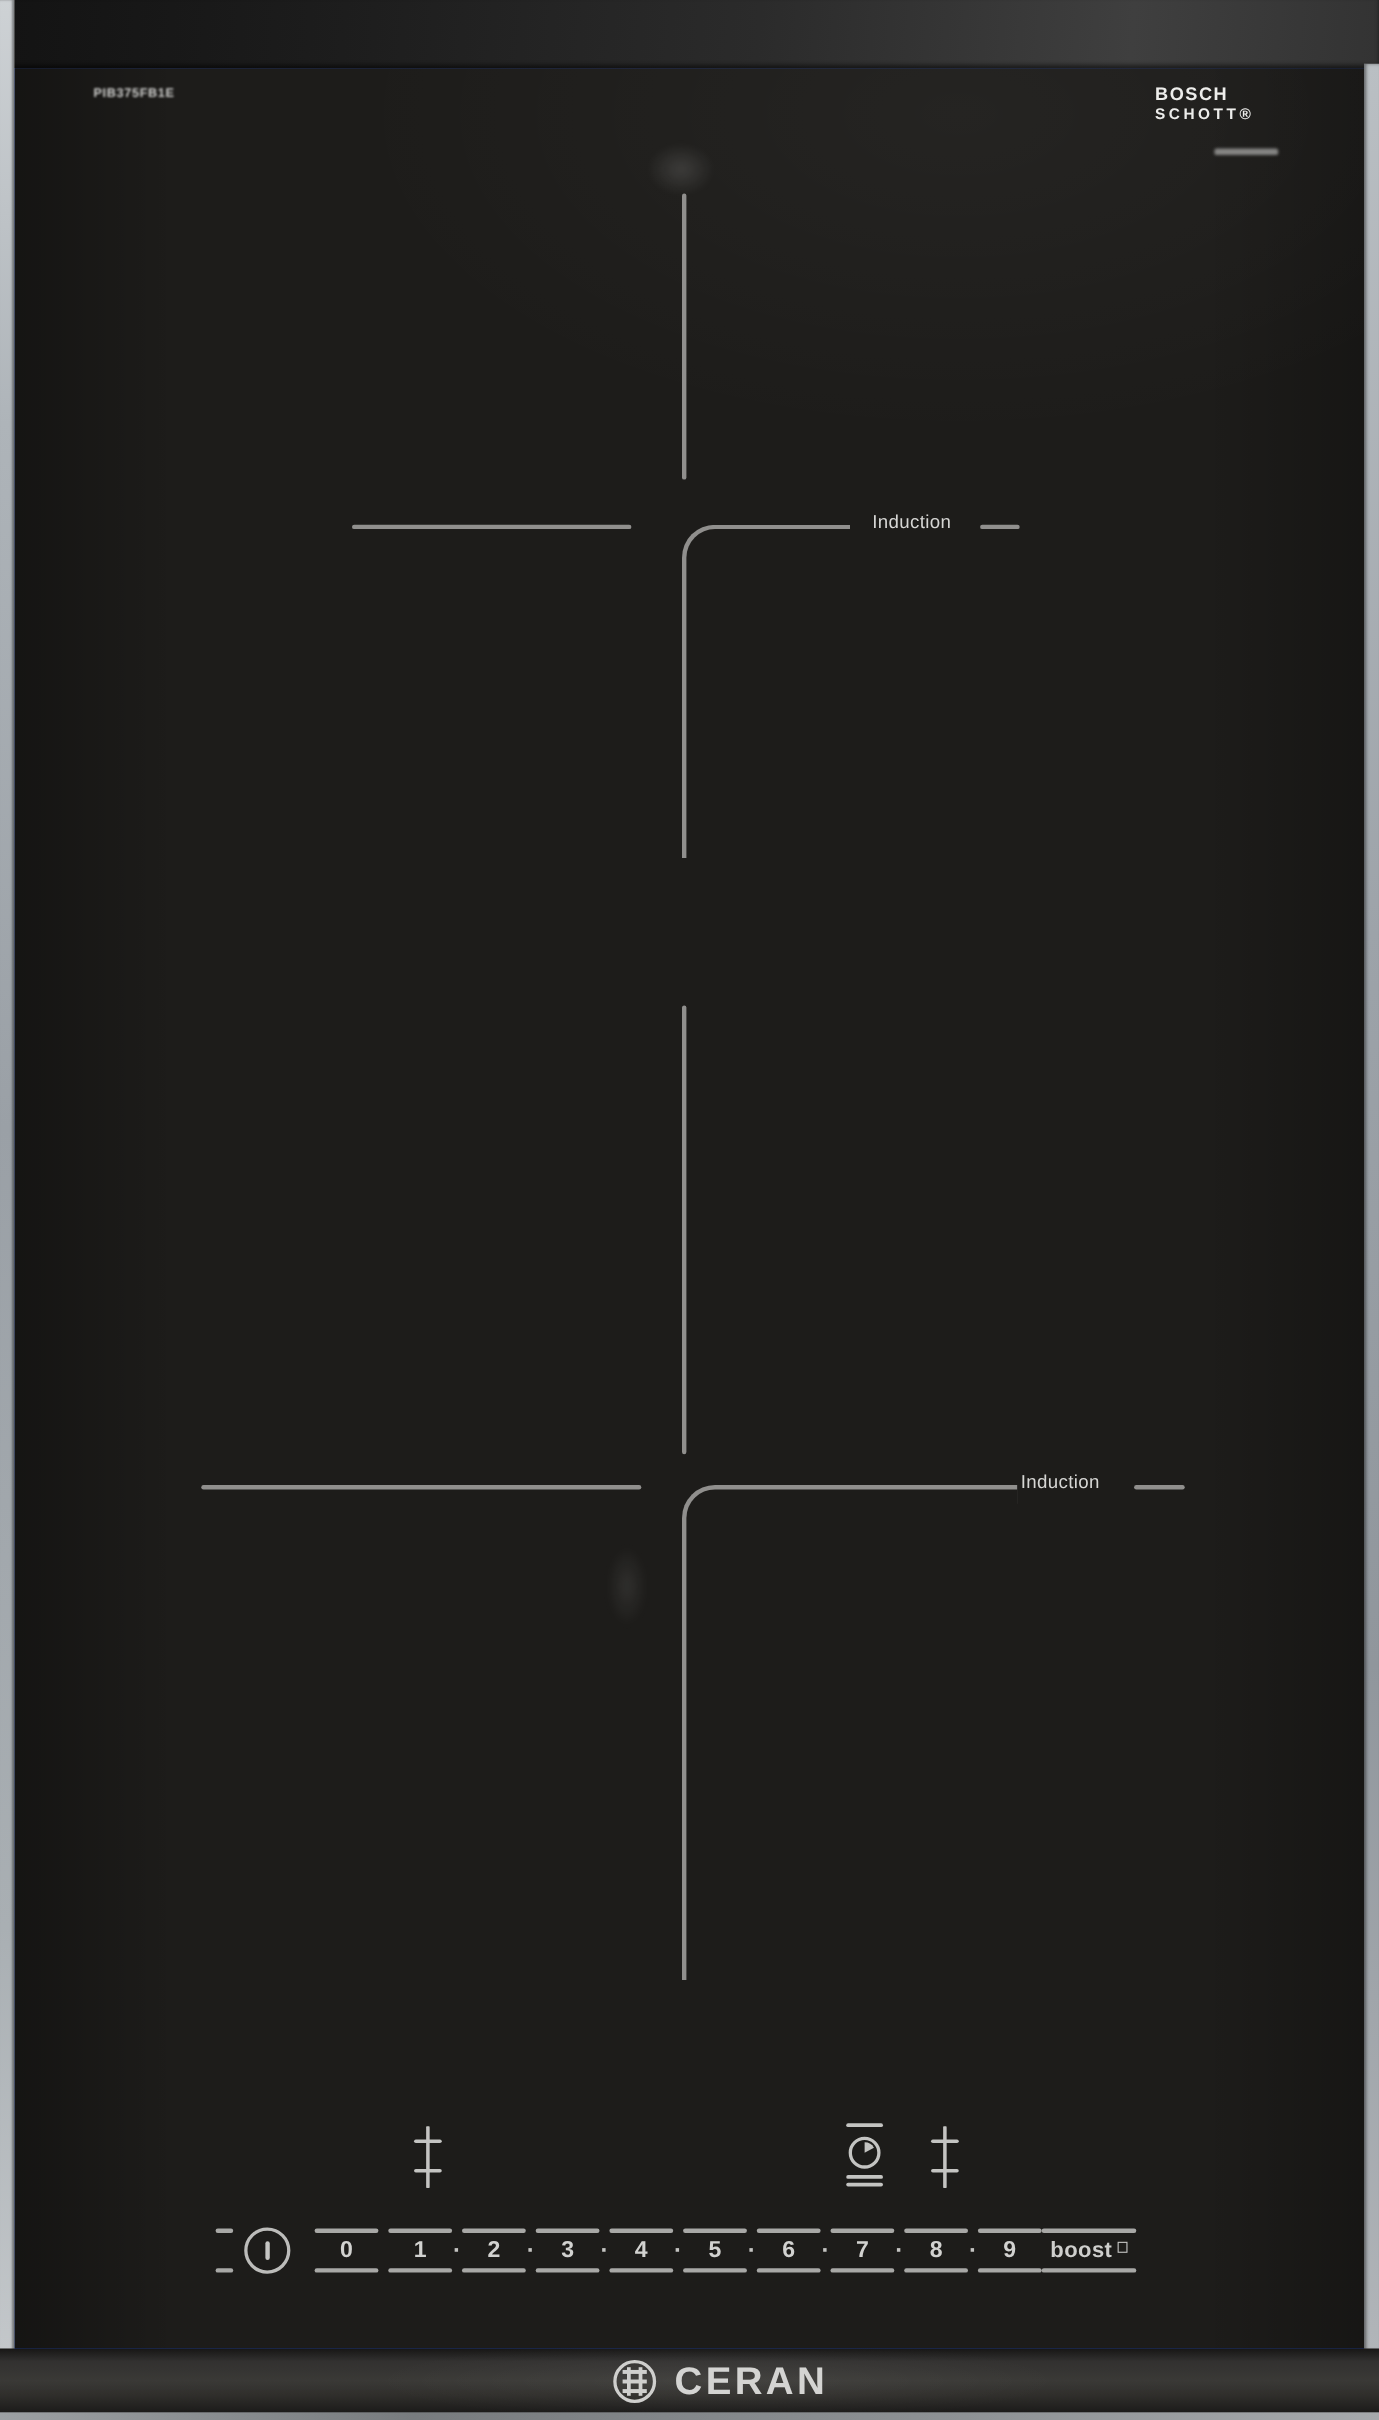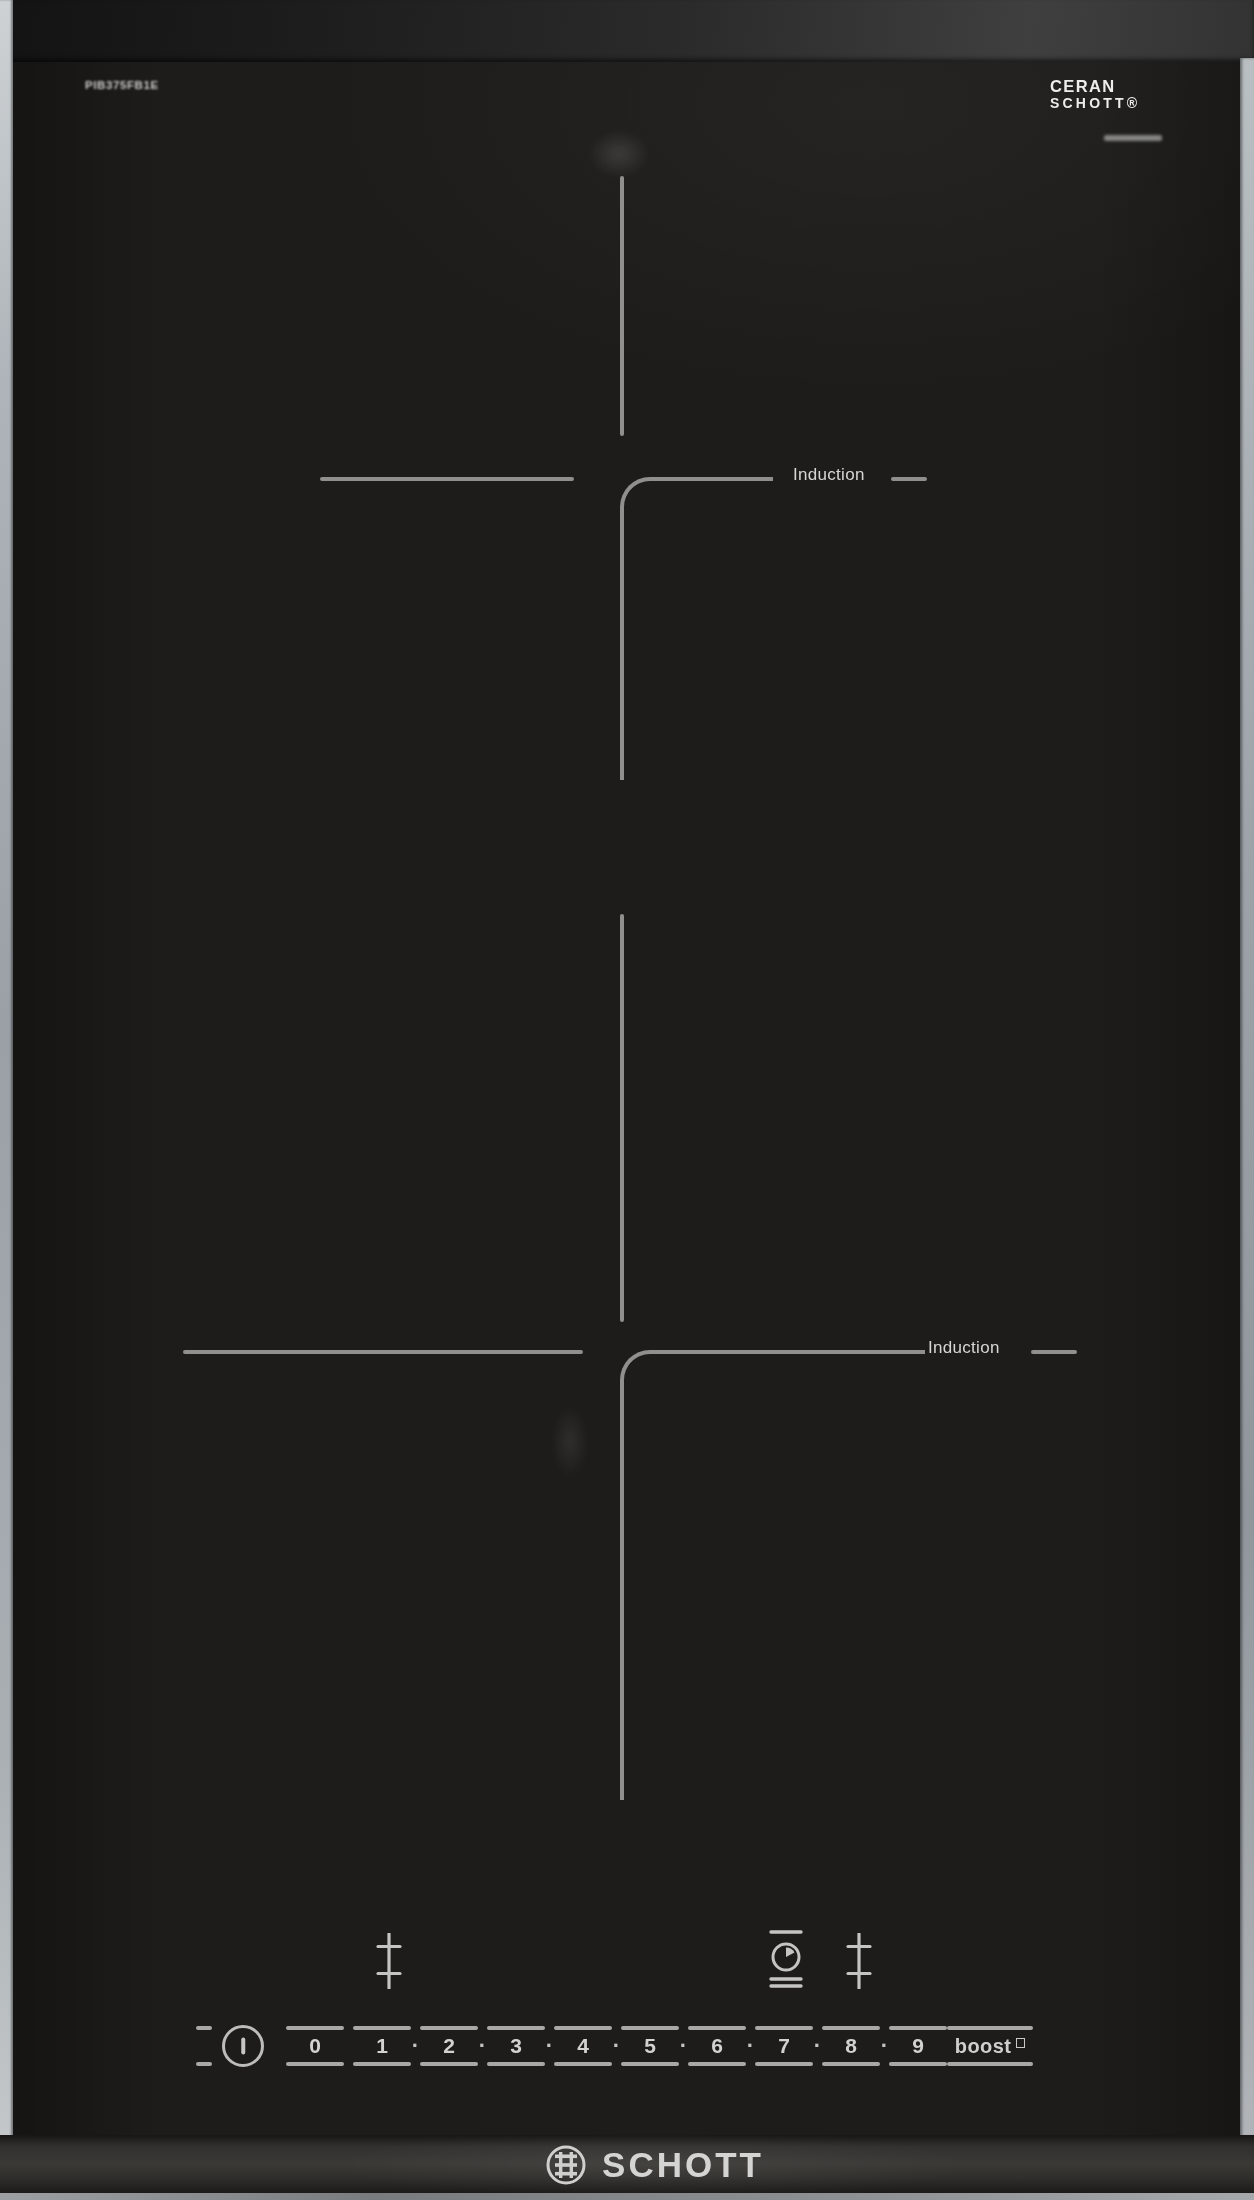--- a/index.html
+++ b/index.html
@@ -134,21 +134,21 @@
 
   <div class="bezel-top"></div>
   <div class="glass-surface"></div>
   <div class="edge-left"></div>
   <div class="edge-right"></div>
   <div class="bezel-bottom"></div>
   <div class="bottom-trim"></div>
 
   <div class="model-label">PIB375FB1E</div>
   <div class="ceran-logo">
-    <div class="ceran-l1">CERAN</div>
+    <div class="ceran-l1">BOSCH</div>
     <div class="ceran-l2">SCHOTT®</div>
     <div class="ceran-tag"></div>
   </div>
 
   <div class="markings">
     <div class="mline z1-v"></div>
     <div class="mline z1-h"></div>
     <div class="corner z1-corner"></div>
     <div class="induction-label z1-label">Induction</div>
     <div class="mline z1-dash"></div>
@@ -228,17 +228,17 @@
   <div class="bosch-logo">
     <div class="bosch-inner">
       <svg width="44" height="44" viewBox="0 0 44 44">
         <circle cx="22" cy="22" r="18" fill="none" stroke="#cfcfcd" stroke-width="3"></circle>
         <rect x="15" y="9" width="3.4" height="26" fill="#cfcfcd"></rect>
         <rect x="25.6" y="9" width="3.4" height="26" fill="#cfcfcd"></rect>
         <rect x="11" y="11.5" width="22" height="3.6" fill="#cfcfcd"></rect>
         <rect x="11" y="20.2" width="22" height="3.6" fill="#cfcfcd"></rect>
         <rect x="11" y="28.9" width="22" height="3.6" fill="#cfcfcd"></rect>
       </svg>
-      <span class="bosch-text">SCHOTT</span>
+      <span class="bosch-text">CERAN</span>
     </div>
   </div>
 
 </div>
 
 </body></html>

